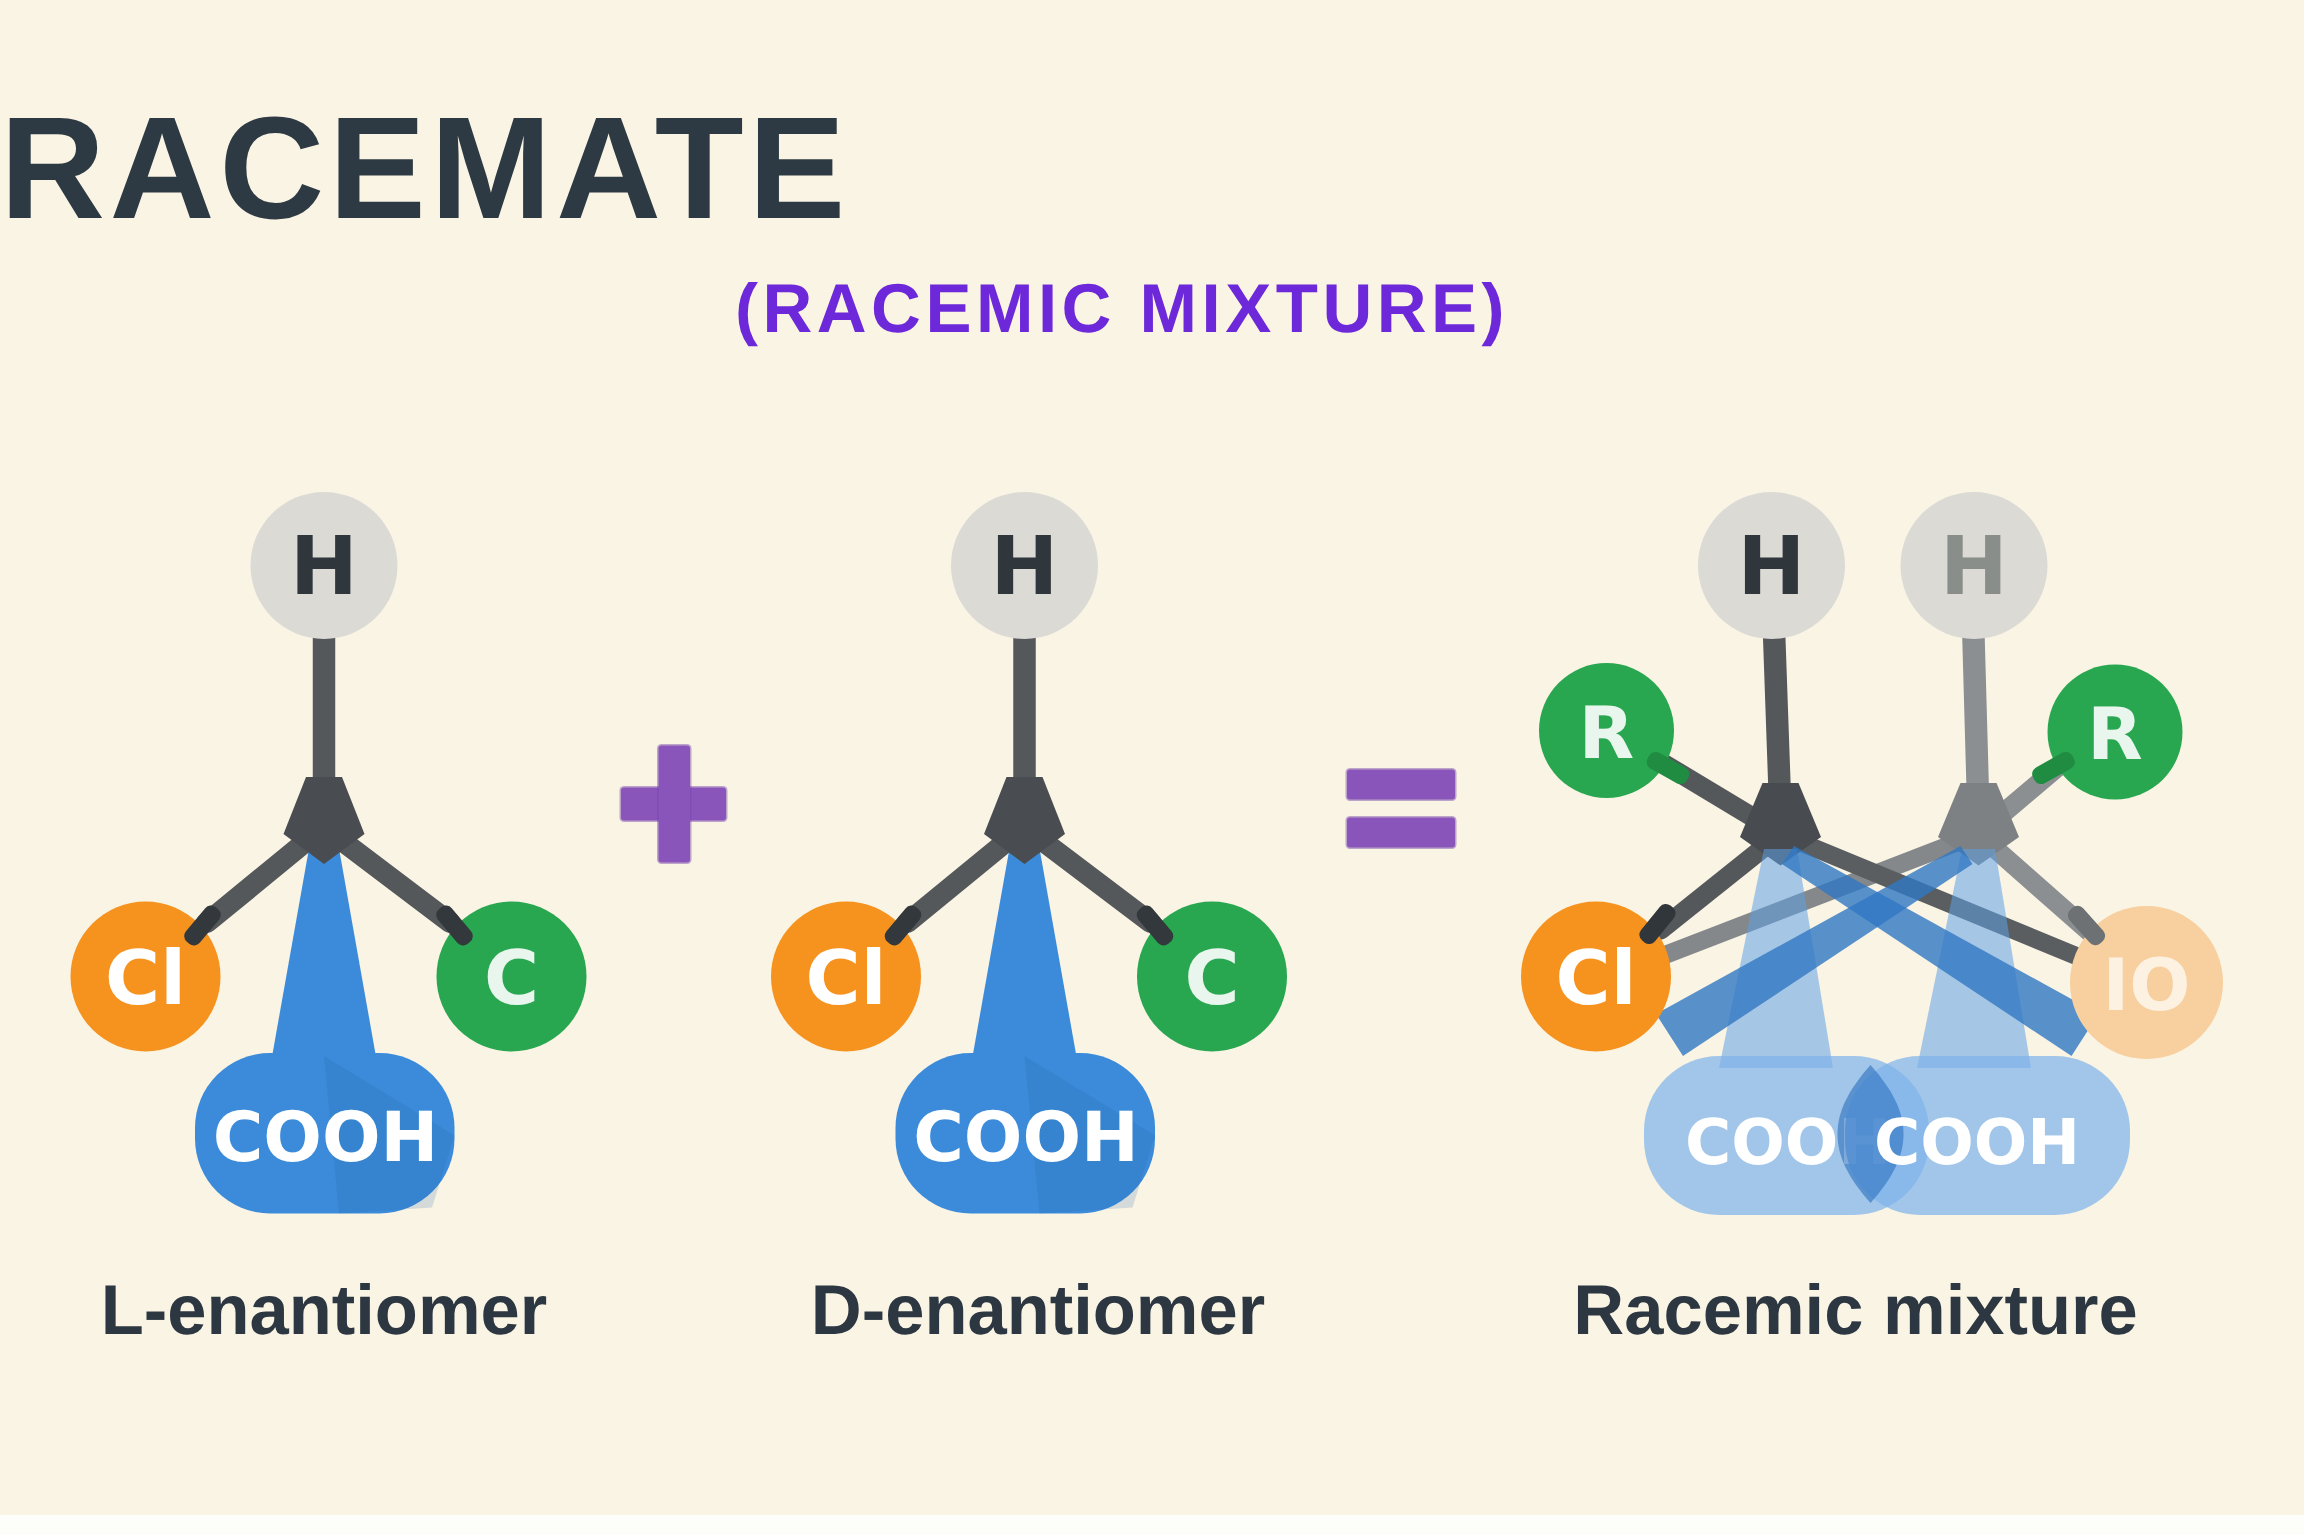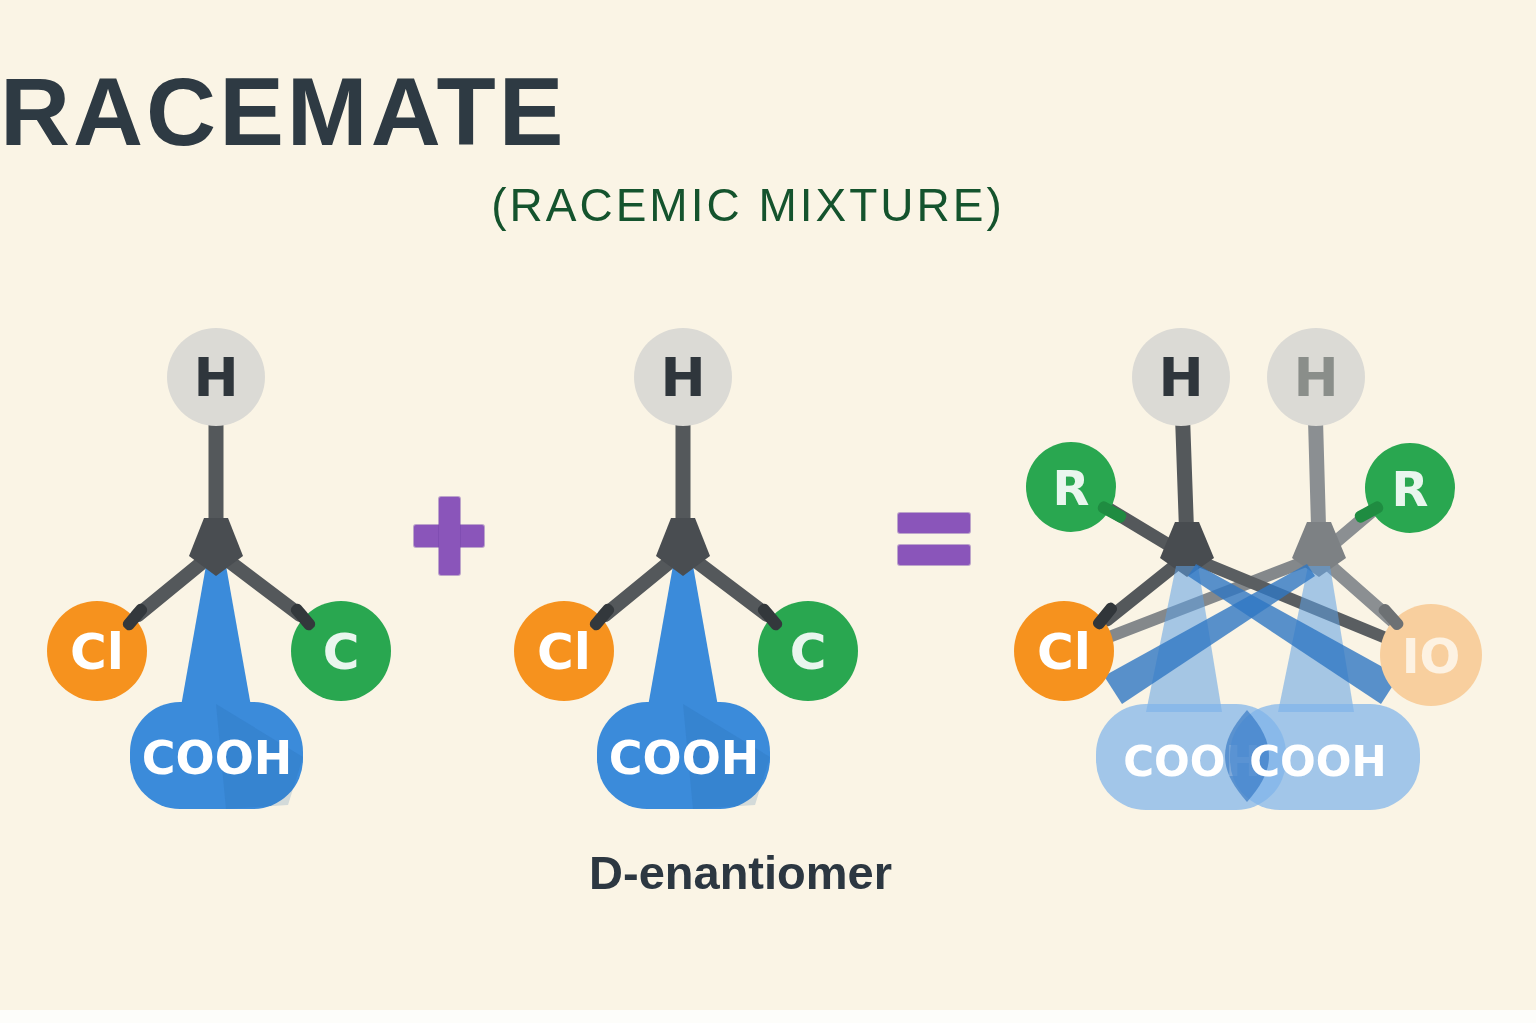--- a/index.html
+++ b/index.html
@@ -8,28 +8,28 @@
     background:#faf4e5;
     font-family:"Liberation Sans",sans-serif;
   }
   .title{
     position:absolute;left:0;top:56px;width:1496px;
     font-size:97px;font-weight:800;letter-spacing:3px;color:#2e3a43;
     font-family:"Liberation Sans",sans-serif;
   }
   .subtitle{
     position:absolute;left:0;top:178px;width:1496px;text-align:center;
-    font-size:46px;font-weight:400;letter-spacing:3px;color:#14532d;
+    font-size:46px;font-weight:700;letter-spacing:3px;color:#6d28d9;
   }
   .mol-label{
     position:absolute;top:845px;text-align:center;
     font-size:47px;font-weight:700;color:#2c3741;
   }
   .label-l{left:16px;width:400px;}
-  .label-d{left:492px;width:400px;text-align:right;}
+  .label-d{left:492px;width:400px;}
   .label-rm{left:1007px;width:460px;}
   .figure-svg{position:absolute;left:0;top:0;}
   
   .op{position:absolute;}
   .op .bar{position:absolute;background:#8a55ba;border-radius:2px;box-shadow:0 0 0 1px rgba(116,69,168,.45);}
   .plus{left:414px;top:497px;width:70px;height:78px;}
   .plus .h{left:0;top:28px;width:70px;height:22px;}
   .plus .v{left:25px;top:0;width:21px;height:78px;}
   .equals{left:898px;top:513px;width:72px;height:52px;}
   .equals .b1{left:0;top:0;width:72px;height:20px;}
@@ -142,16 +142,18 @@
 
   <div class="op plus">
     <div class="bar h"></div>
     <div class="bar v"></div>
   </div>
   <div class="op equals">
     <div class="bar b1"></div>
     <div class="bar b2"></div>
   </div>
 
+  <div class="mol-label label-l">L-enantiomer</div>
   <div class="mol-label label-d">D-enantiomer</div>
+  <div class="mol-label label-rm">Racemic mixture</div>
 
   <div class="edge-strip"></div>
 </div>
 
 </body></html>

